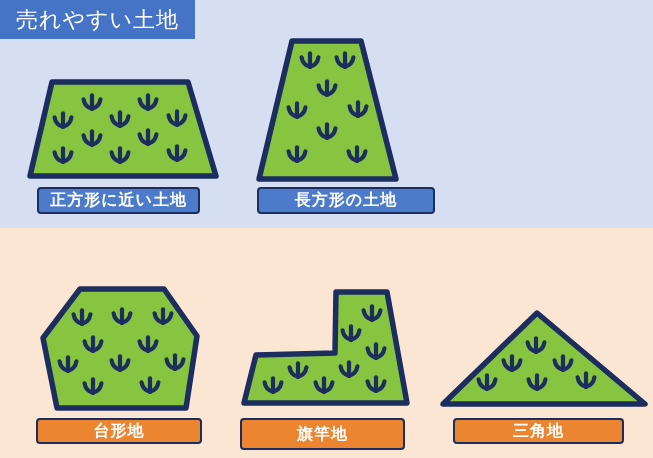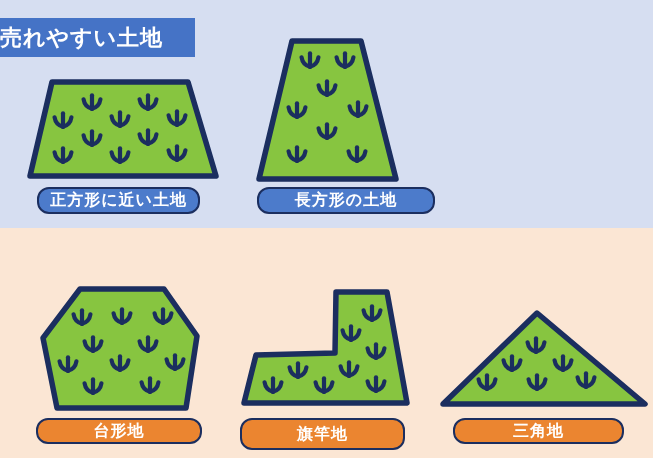--- a/index.html
+++ b/index.html
@@ -10,34 +10,34 @@
   }
   html,body{margin:0;padding:0;}
   .stage{
     position:relative; width:653px; height:458px; overflow:hidden;
     font-family:"Liberation Sans", sans-serif;
   }
   .sec{position:absolute; left:0; width:653px;}
   .sec.easy{top:0; height:228px; background:var(--easy-bg);}
   .sec.hard{top:228px; height:230px; background:var(--hard-bg);}
   .sec-header{
-    position:absolute; display:flex; align-items:center; 
-    color:var(--label-text); font-weight:bold; font-size:22px; letter-spacing:1px;margin-top:18px;
+    position:absolute; display:flex; align-items:center; justify-content:center;
+    color:var(--label-text); font-weight:normal; font-size:22px; letter-spacing:1px;
   }
   .easy-head{left:0; top:0; width:195px; height:39px; background:var(--easy-header);}
   .hard-head{left:0; top:1px; width:197px; height:41px; background:var(--hard-header);}
   .land{position:absolute; display:block;}
   .land-poly{
     fill:var(--land-green); stroke:var(--outline-navy);
     stroke-width:5.5; stroke-linejoin:round;
   }
   .grass{color:var(--outline-navy);}
   .badge{
     position:absolute; display:flex; align-items:center; justify-content:center;
-    border:2px solid var(--outline-navy); border-radius:12px; box-sizing:border-box;
+    border:2px solid var(--outline-navy); border-radius:4px; box-sizing:border-box;
     color:var(--label-text); font-weight:bold; font-size:16px; letter-spacing:1px;
   }
   .badge.blue{background:var(--easy-badge);}
   .badge.orange{background:var(--hard-badge);text-align:right;}
   .defs-holder{position:absolute; width:0; height:0; overflow:hidden;}
 </style>
 </head>
 <body>
 
 <svg class="defs-holder" aria-hidden="true">

